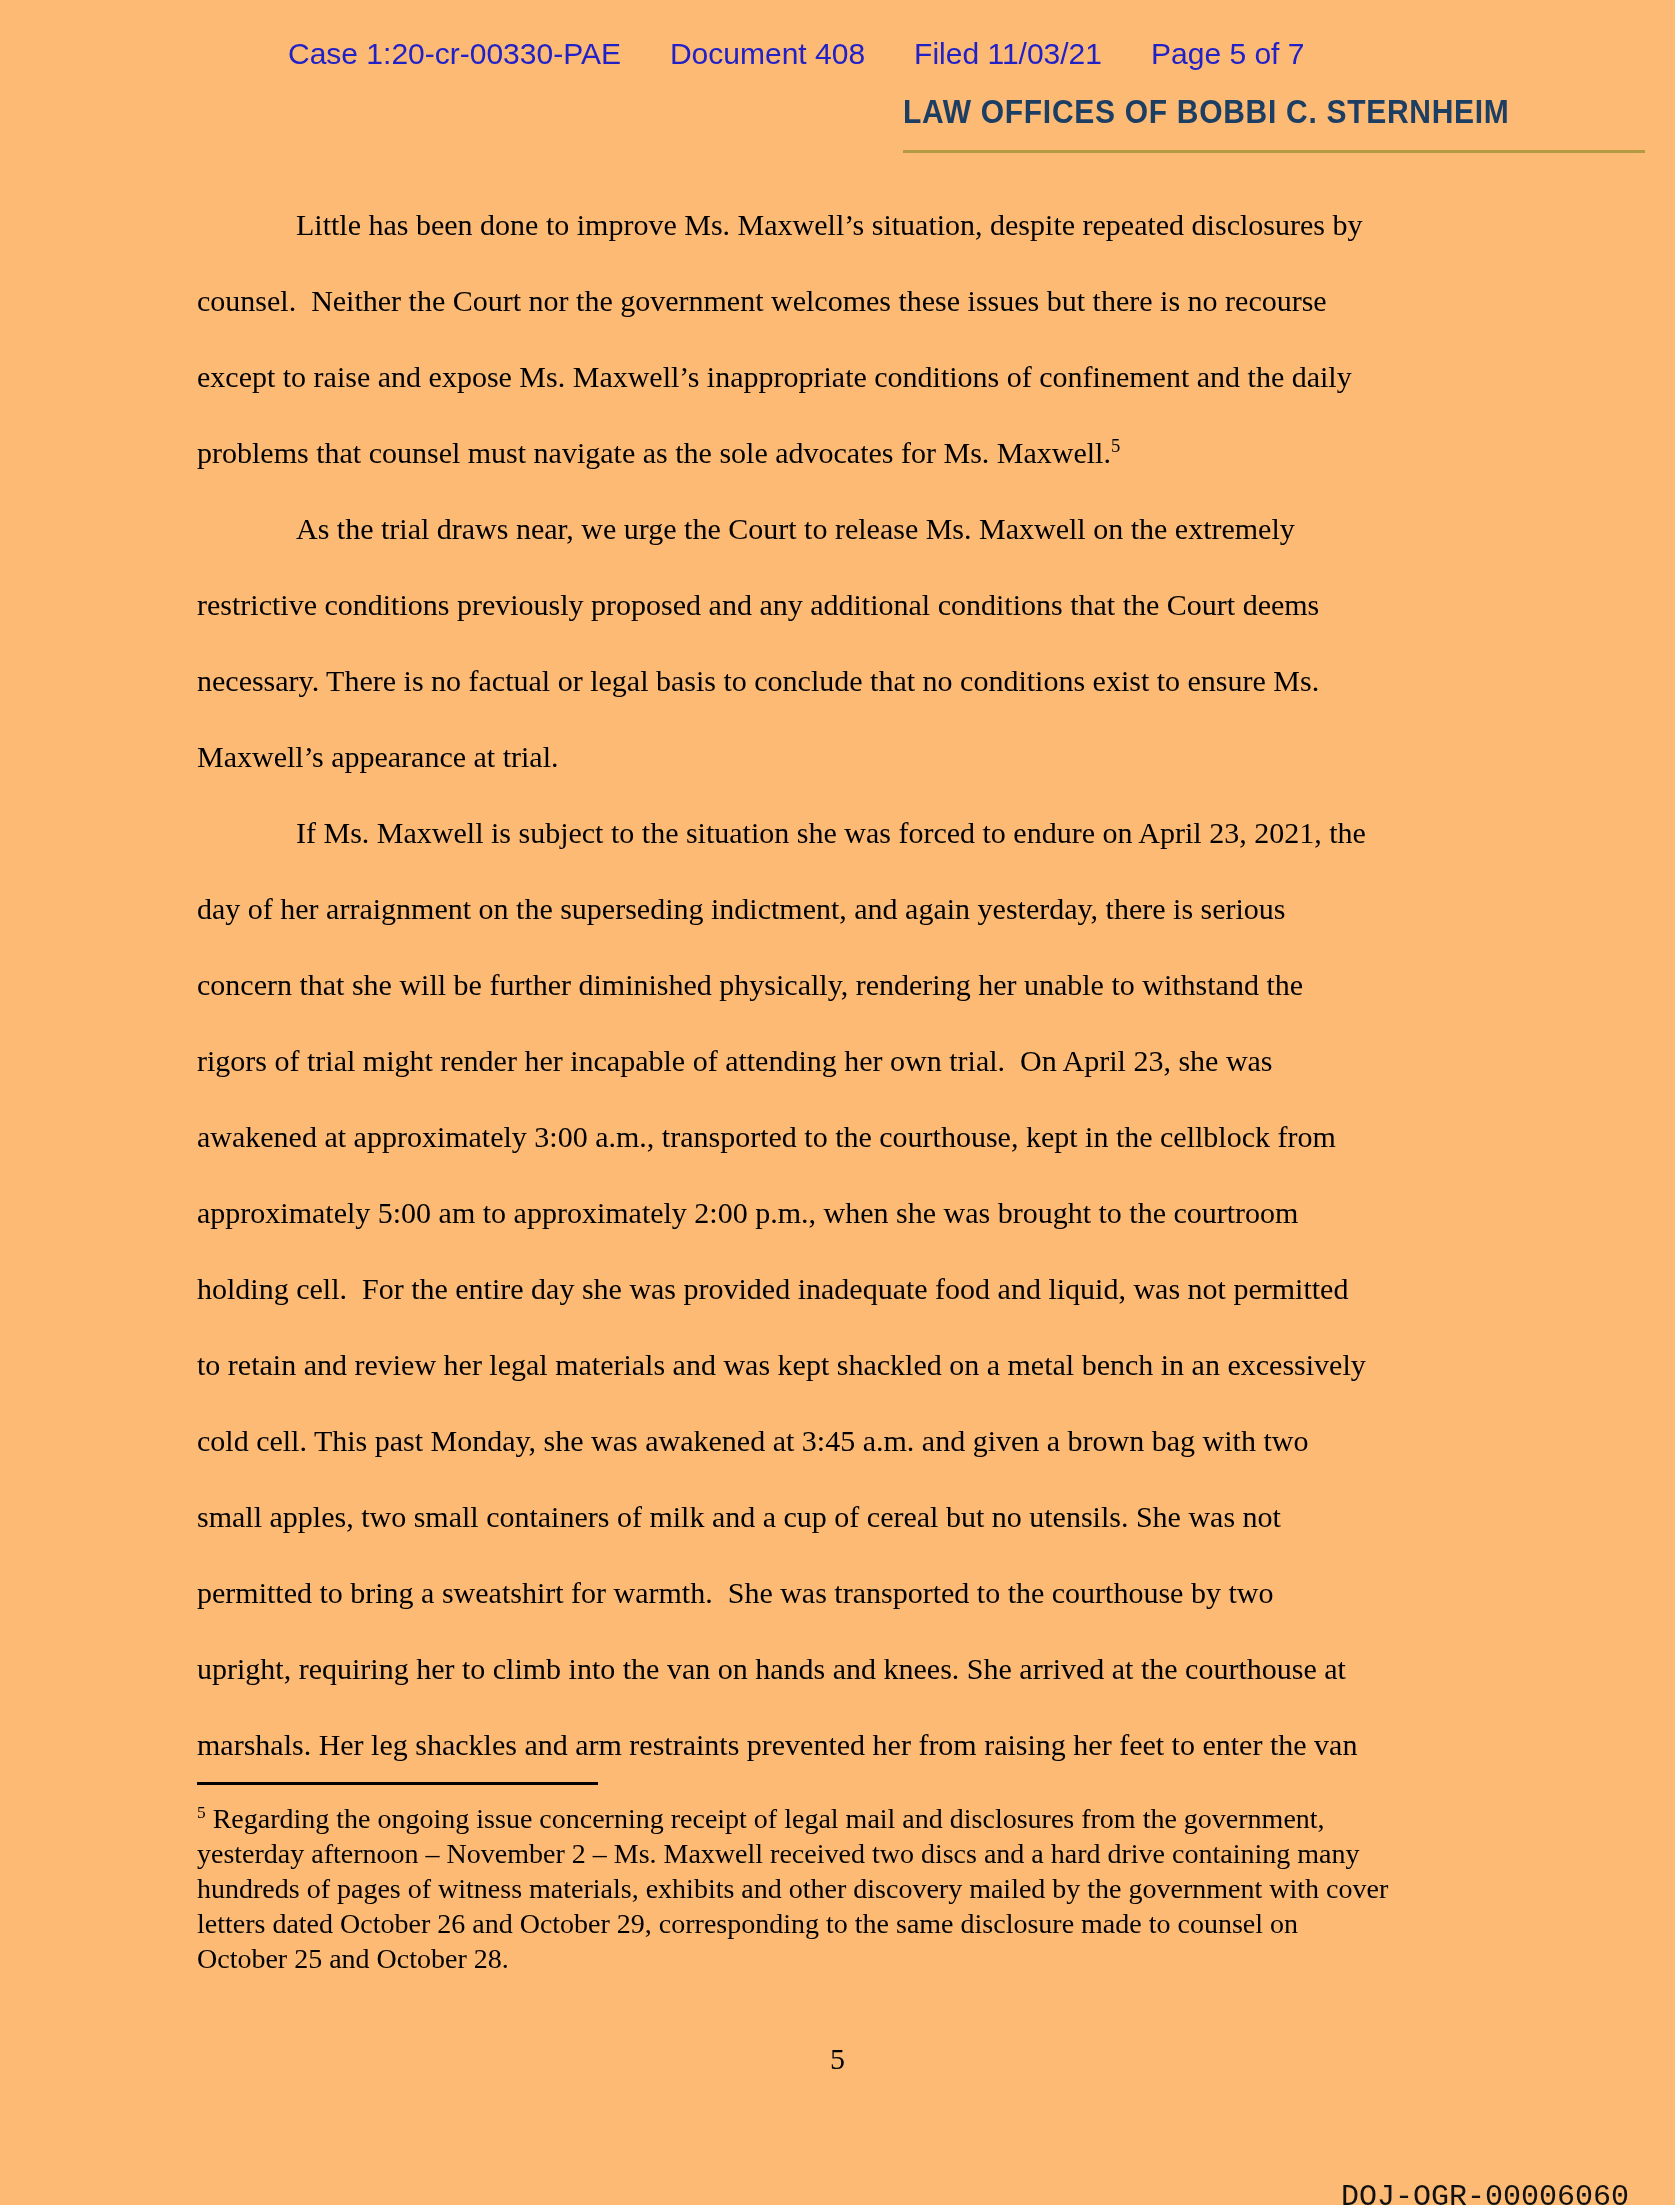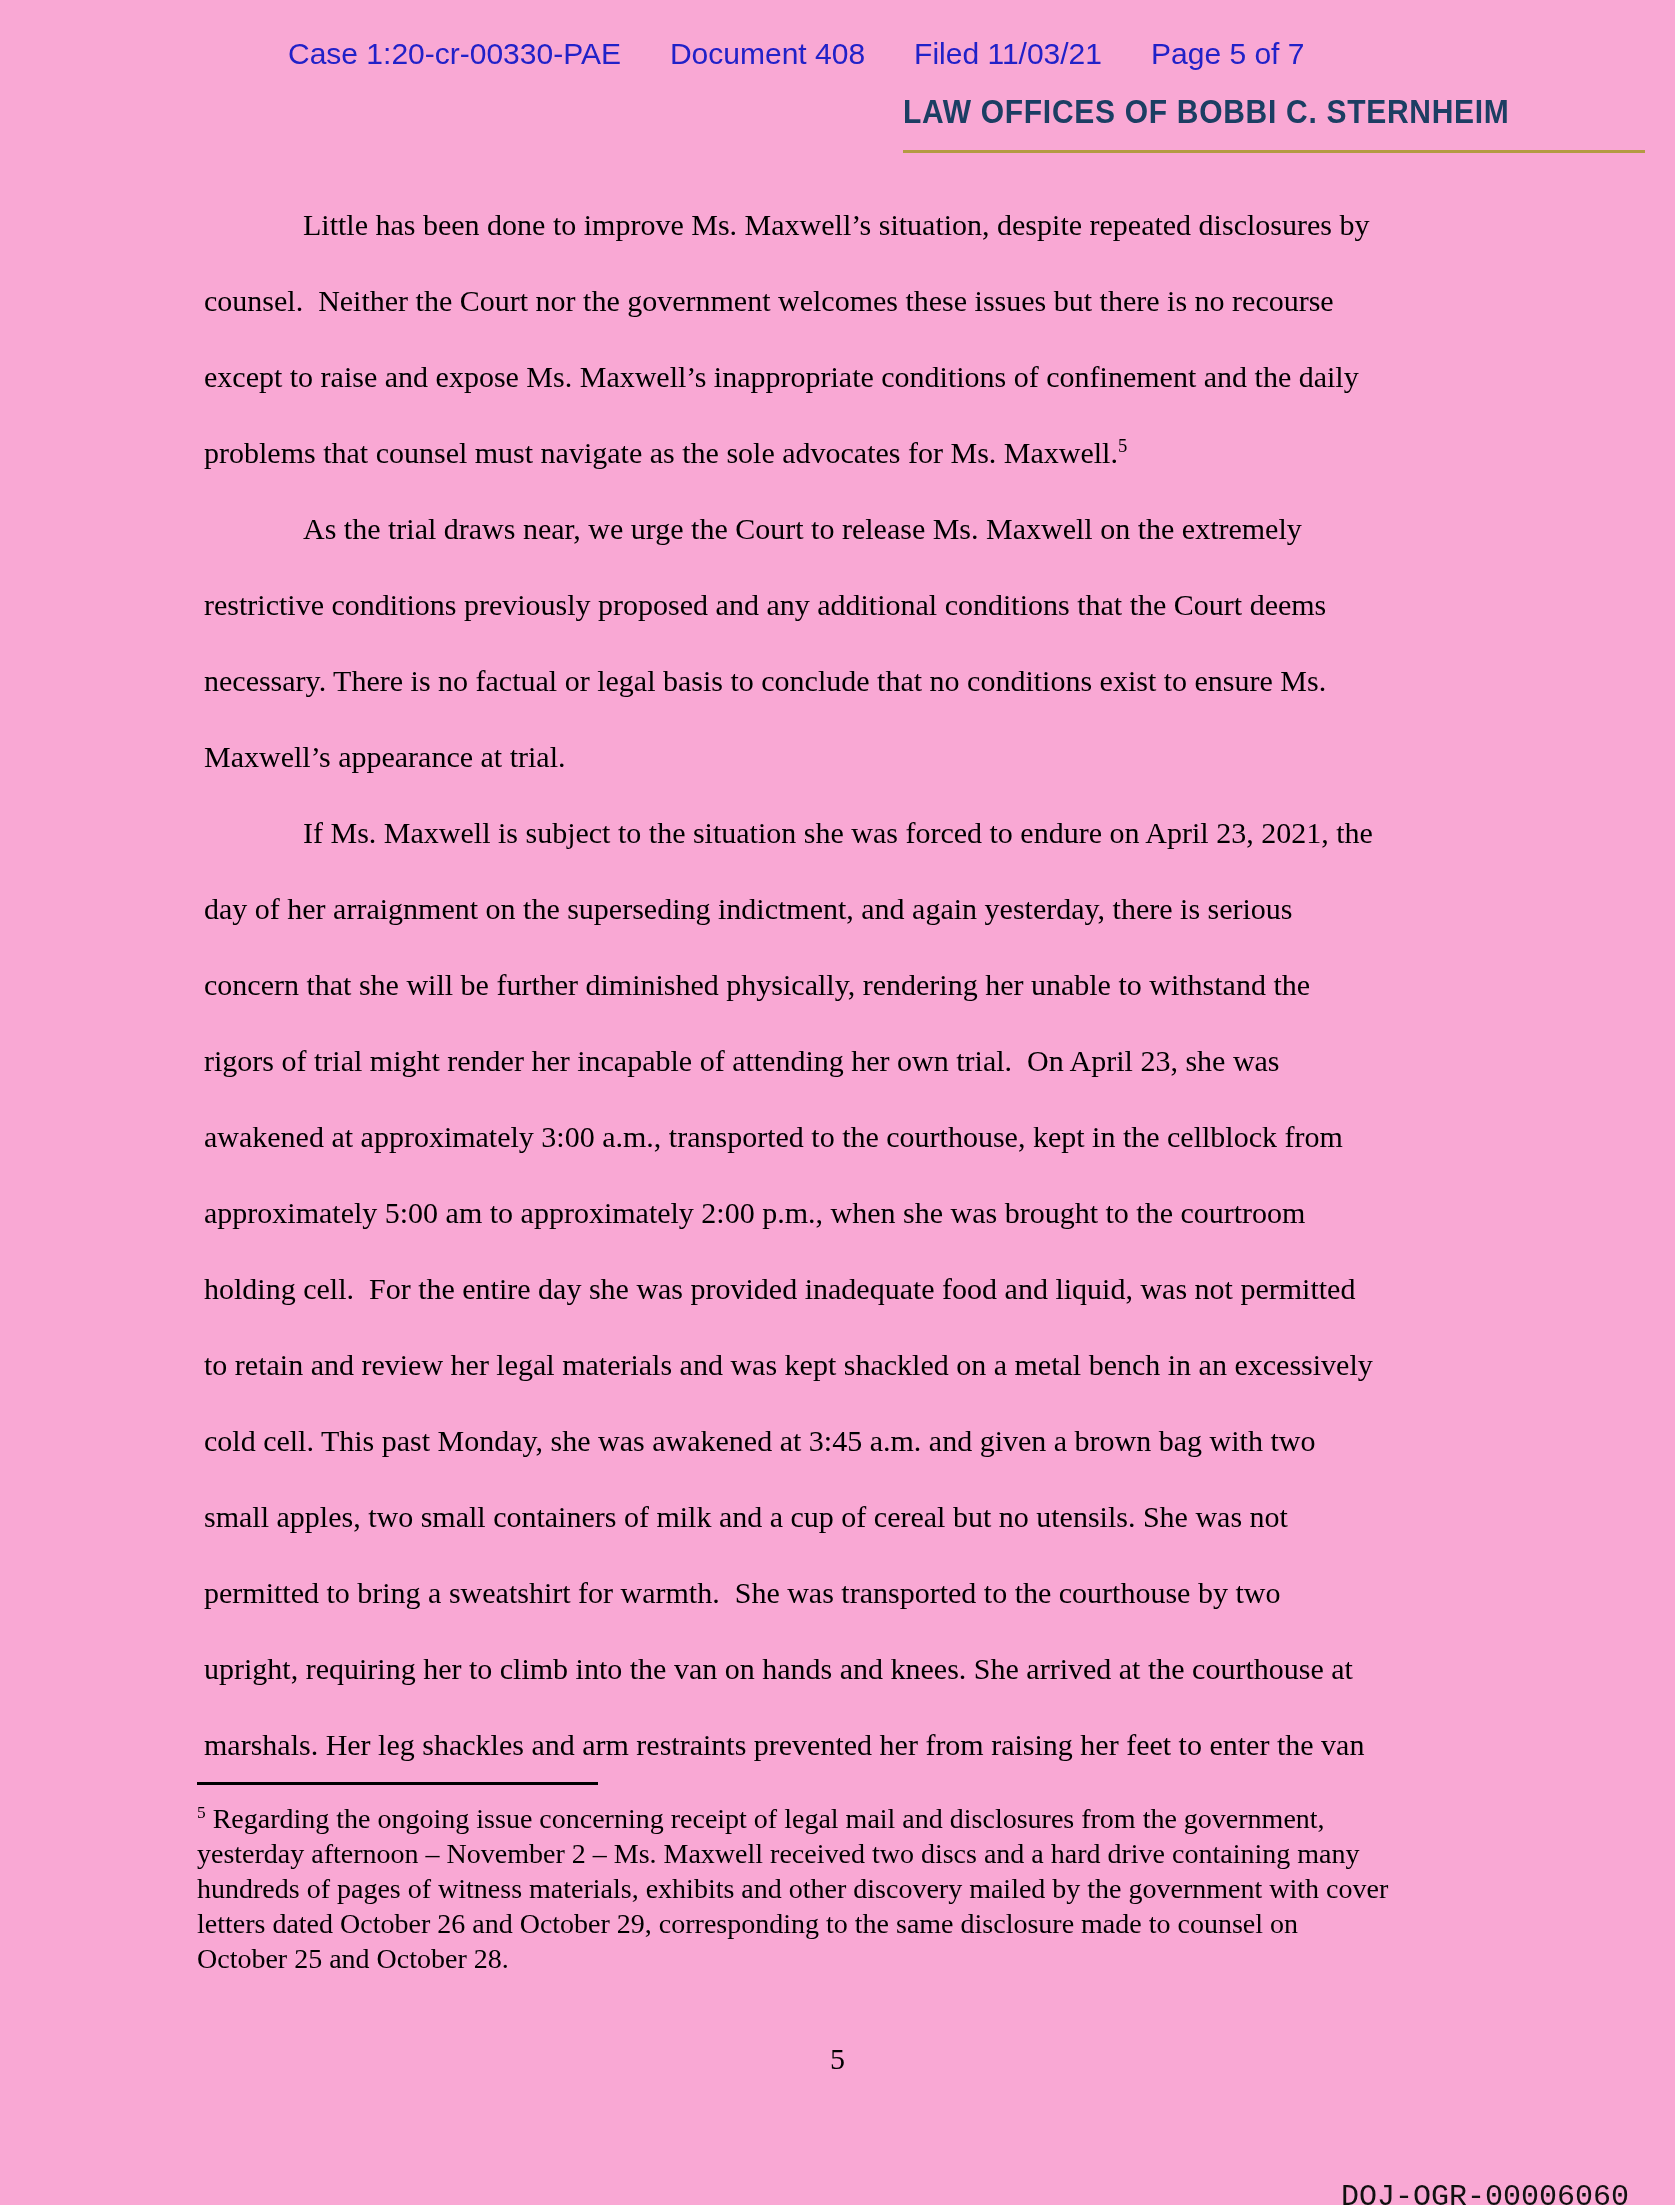--- a/index.html
+++ b/index.html
@@ -1,20 +1,20 @@
 <!DOCTYPE html>
 <html style="font-size:10.5px"><head>
 <meta charset="utf-8">
 <style>
   html, body { margin: 0; padding: 0; background: #888; }
   .page {
     position: relative;
     width: 1675px;
     height: 2205px;
-    background: #f9a8d4;
+    background: #fdba74;
     font-family: "Liberation Serif", serif;
     color: #000;
     overflow: hidden;
   }
   
   .ecf-stamp {
     position: absolute;
     top: 37px; left: 288px;
     display: flex; gap: 49px;
     font-family: "Liberation Sans", sans-serif;
@@ -42,21 +42,20 @@
     position: absolute;
     top: 150px; left: 903px; width: 742px; height: 3.3px;
     background: #b49a42;
   }
   
   .body-text {
     position: absolute;
     top: 187px; left: 197px; width: 1320px;
     font-size: 30px;
     line-height: 76px;
-    margin-left: 7px;
   }
   .body-text .line { white-space: pre; }
   .body-text .line.indent { padding-left: 99px; }
   sup { font-size: 0.62em; vertical-align: super; line-height: 0; }
   
   .footnote-sep {
     position: absolute;
     top: 1782px; left: 197px; width: 401px; height: 3.3px;
     background: #000;
   }

